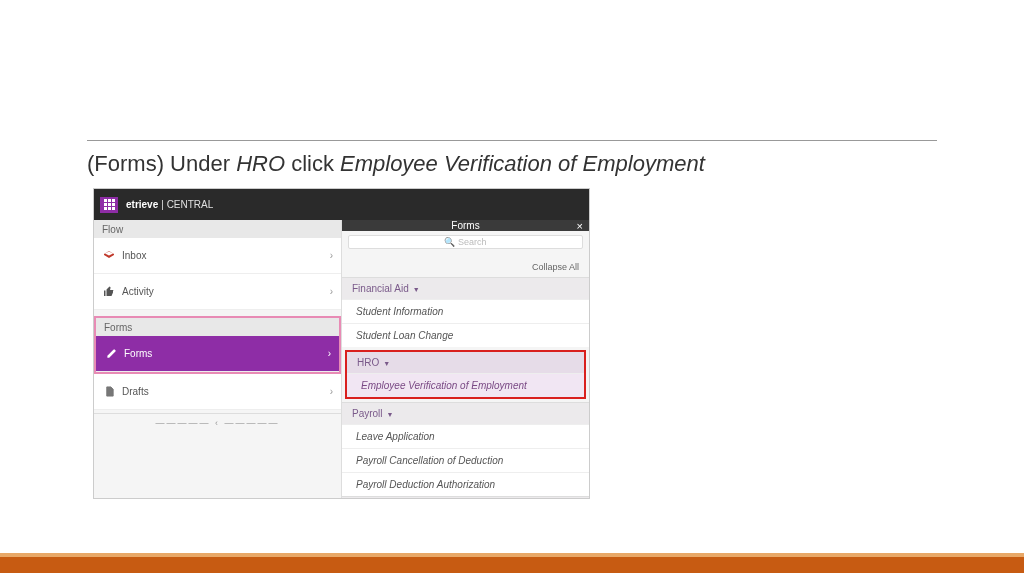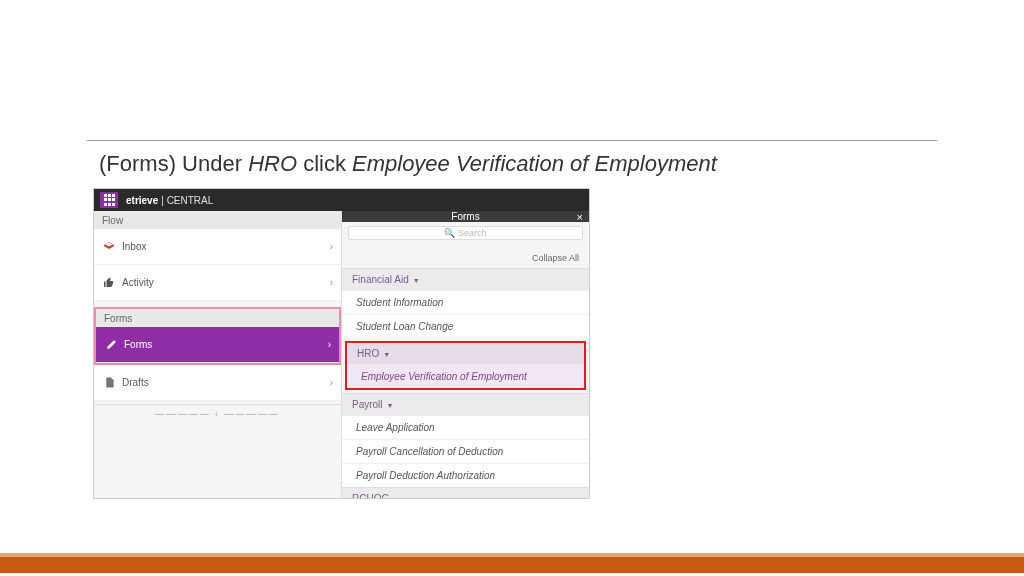--- a/index.html
+++ b/index.html
@@ -1,25 +1,25 @@
 <!DOCTYPE html>
 <html><head>
 <meta charset="utf-8">
 <style>
 * { margin: 0; padding: 0; box-sizing: border-box; font-family: "Segoe UI", Arial, sans-serif; }
 body { background: #fff; width: 1024px; height: 576px; position: relative; overflow: hidden; }
 
 .slide-container { position: absolute; left: 87px; top: 140px; width: 850px; }
 .slide-divider { border-top: 1px solid #999; margin-bottom: 10px; }
-.instruction { font-size: 22px; color: #333; margin: 8px 0 12px 12px; }
+.instruction { font-size: 22px; color: #333; margin: 8px 0 12px 0; }
 .instruction .italic { font-style: italic; }
 
 .app-window { position: absolute; left: 93px; top: 188px; width: 497px; height: 311px; background: #f0f0f0; border: 1px solid #ccc; overflow: hidden; }
 
-.app-header { height: 22px; background: #2a2a2a; display: flex; align-items: center; padding: 0 6px; }
+.app-header { height: 31px; background: #2a2a2a; display: flex; align-items: center; padding: 0 6px; }
 .app-launcher { width: 18px; height: 16px; background: #8e2da6; display: flex; flex-wrap: wrap; align-items: center; justify-content: center; gap: 1px; padding: 2px; margin-right: 8px; }
 .app-launcher span { width: 3px; height: 3px; background: #fff; }
 .app-brand { color: #fff; font-size: 10px; font-weight: 600; }
 .app-brand .light { font-weight: 300; opacity: 0.85; margin-left: 3px; }
 
 .app-body { display: flex; height: calc(100% - 21px); }
 
 .sidebar { width: 248px; background: #f5f5f5; border-right: 1px solid #ddd; }
 .section-label { font-size: 10px; color: #666; padding: 4px 8px 3px; background: #e8e8e8; }
 .sidebar-item { display: flex; align-items: center; height: 36px; padding: 0 8px; background: #fff; border-bottom: 1px solid #eee; font-size: 10px; color: #555; position: relative; cursor: pointer; }

